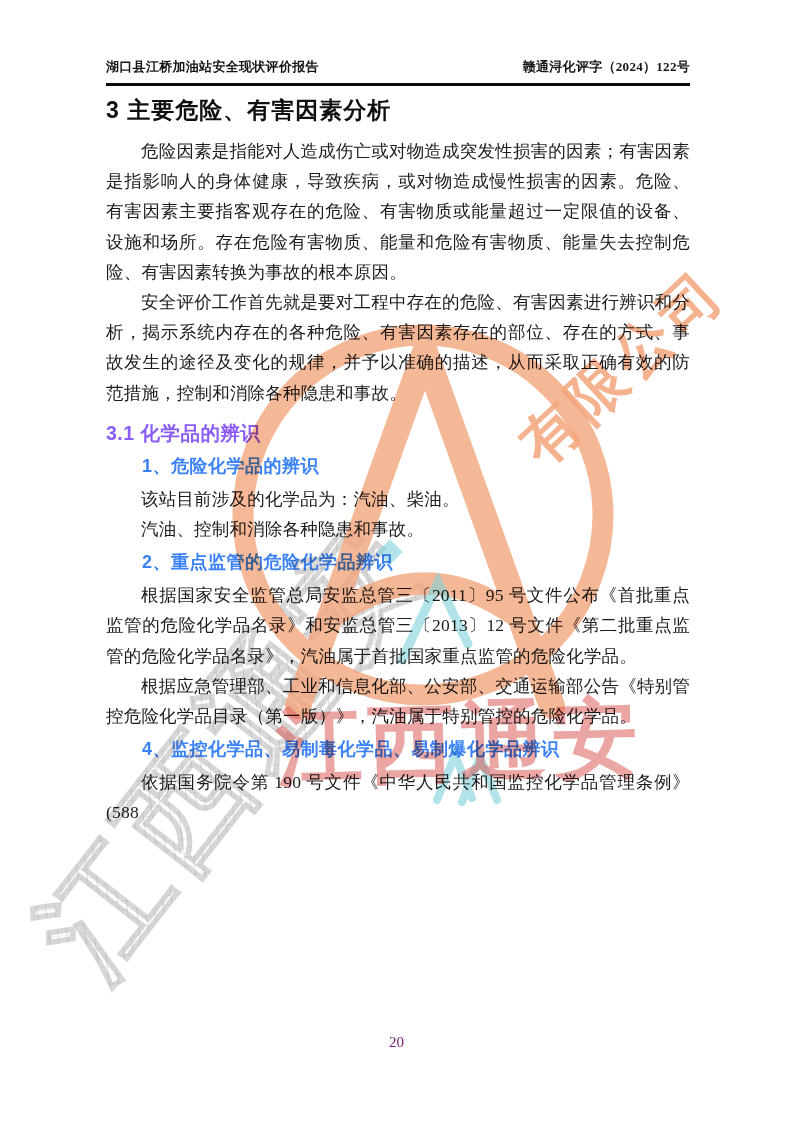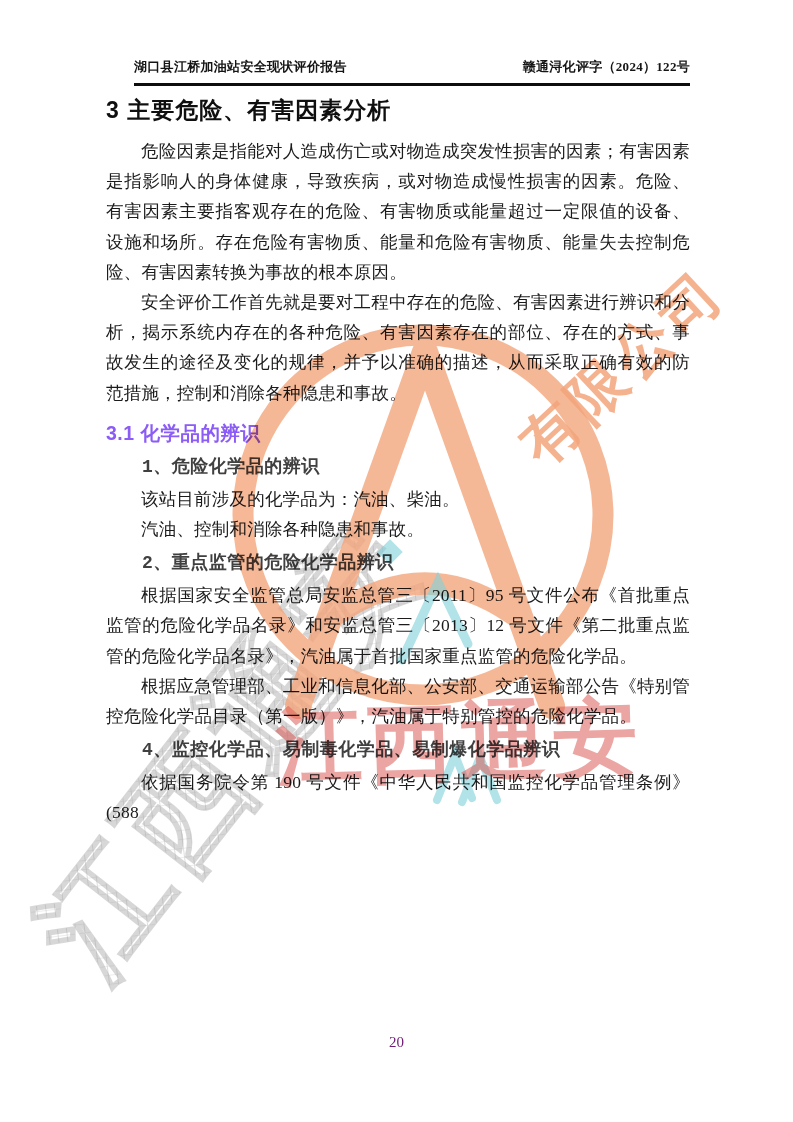--- a/index.html
+++ b/index.html
@@ -22,21 +22,20 @@
   .doc-header {
     display: flex;
     justify-content: space-between;
     align-items: flex-end;
     font-size: 13px;
     font-weight: bold;
     color: #151515;
     padding-bottom: 7px;
     border-bottom: 3px solid #0d0d0d;
     letter-spacing: 0.3px;
-    margin-left: 28px;
   }
   .h1 {
     font-family: "Liberation Sans", "DejaVu Sans", sans-serif;
     font-size: 23px;
     font-weight: bold;
     color: #0f0f0f;
     letter-spacing: 1px;
     margin: 9px 0 10px 0;
   }
   .block { margin: 0; }
@@ -50,24 +49,24 @@
   }
   .block.h2 {
     font-family: "Liberation Sans", "DejaVu Sans", sans-serif;
     font-size: 19.5px;
     font-weight: bold;
     color: #8b5cf6;
     margin: 12px 0 7px 0;
     letter-spacing: 0.5px;
   }
   .block.h3 {
-    font-family: Liberation Mono, monospace;
+    font-family: Liberation Sans, sans-serif;
     font-size: 18px;
     font-weight: bold;
-    color: #404040;
+    color: #3b82f6;
     margin: 6px 0;
     text-indent: 2em;
     letter-spacing: 0.5px;
   }
   .wm {
     position: absolute;
     left: 0; top: 0;
     width: 793px; height: 1122px;
     pointer-events: none;
     mix-blend-mode: multiply;

